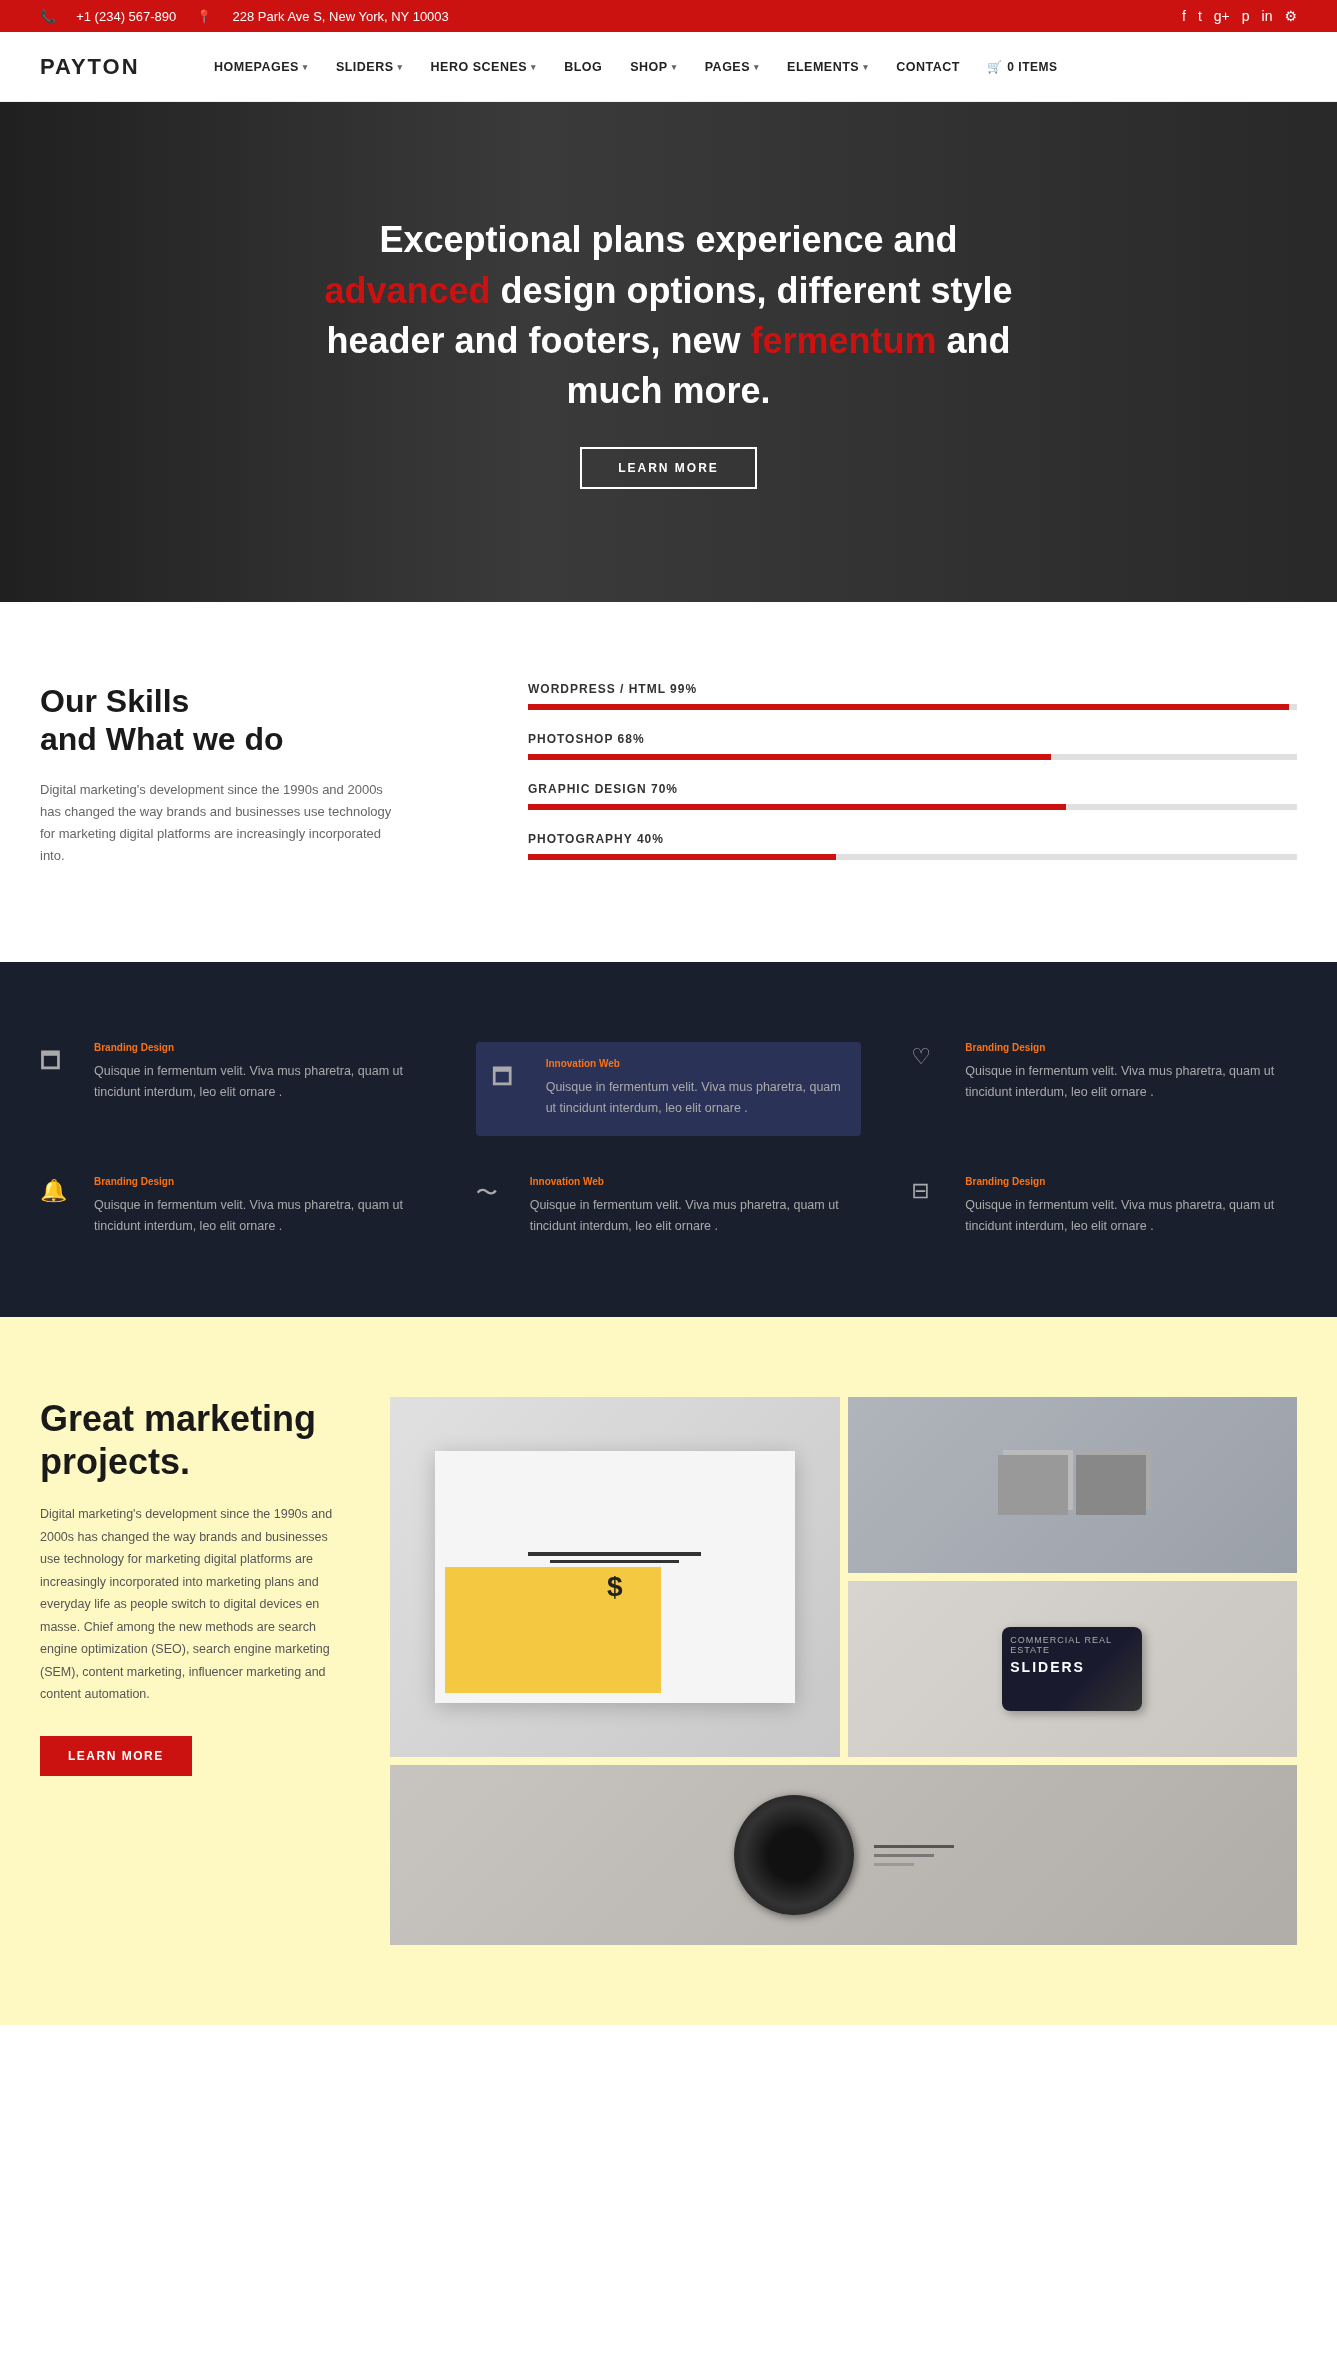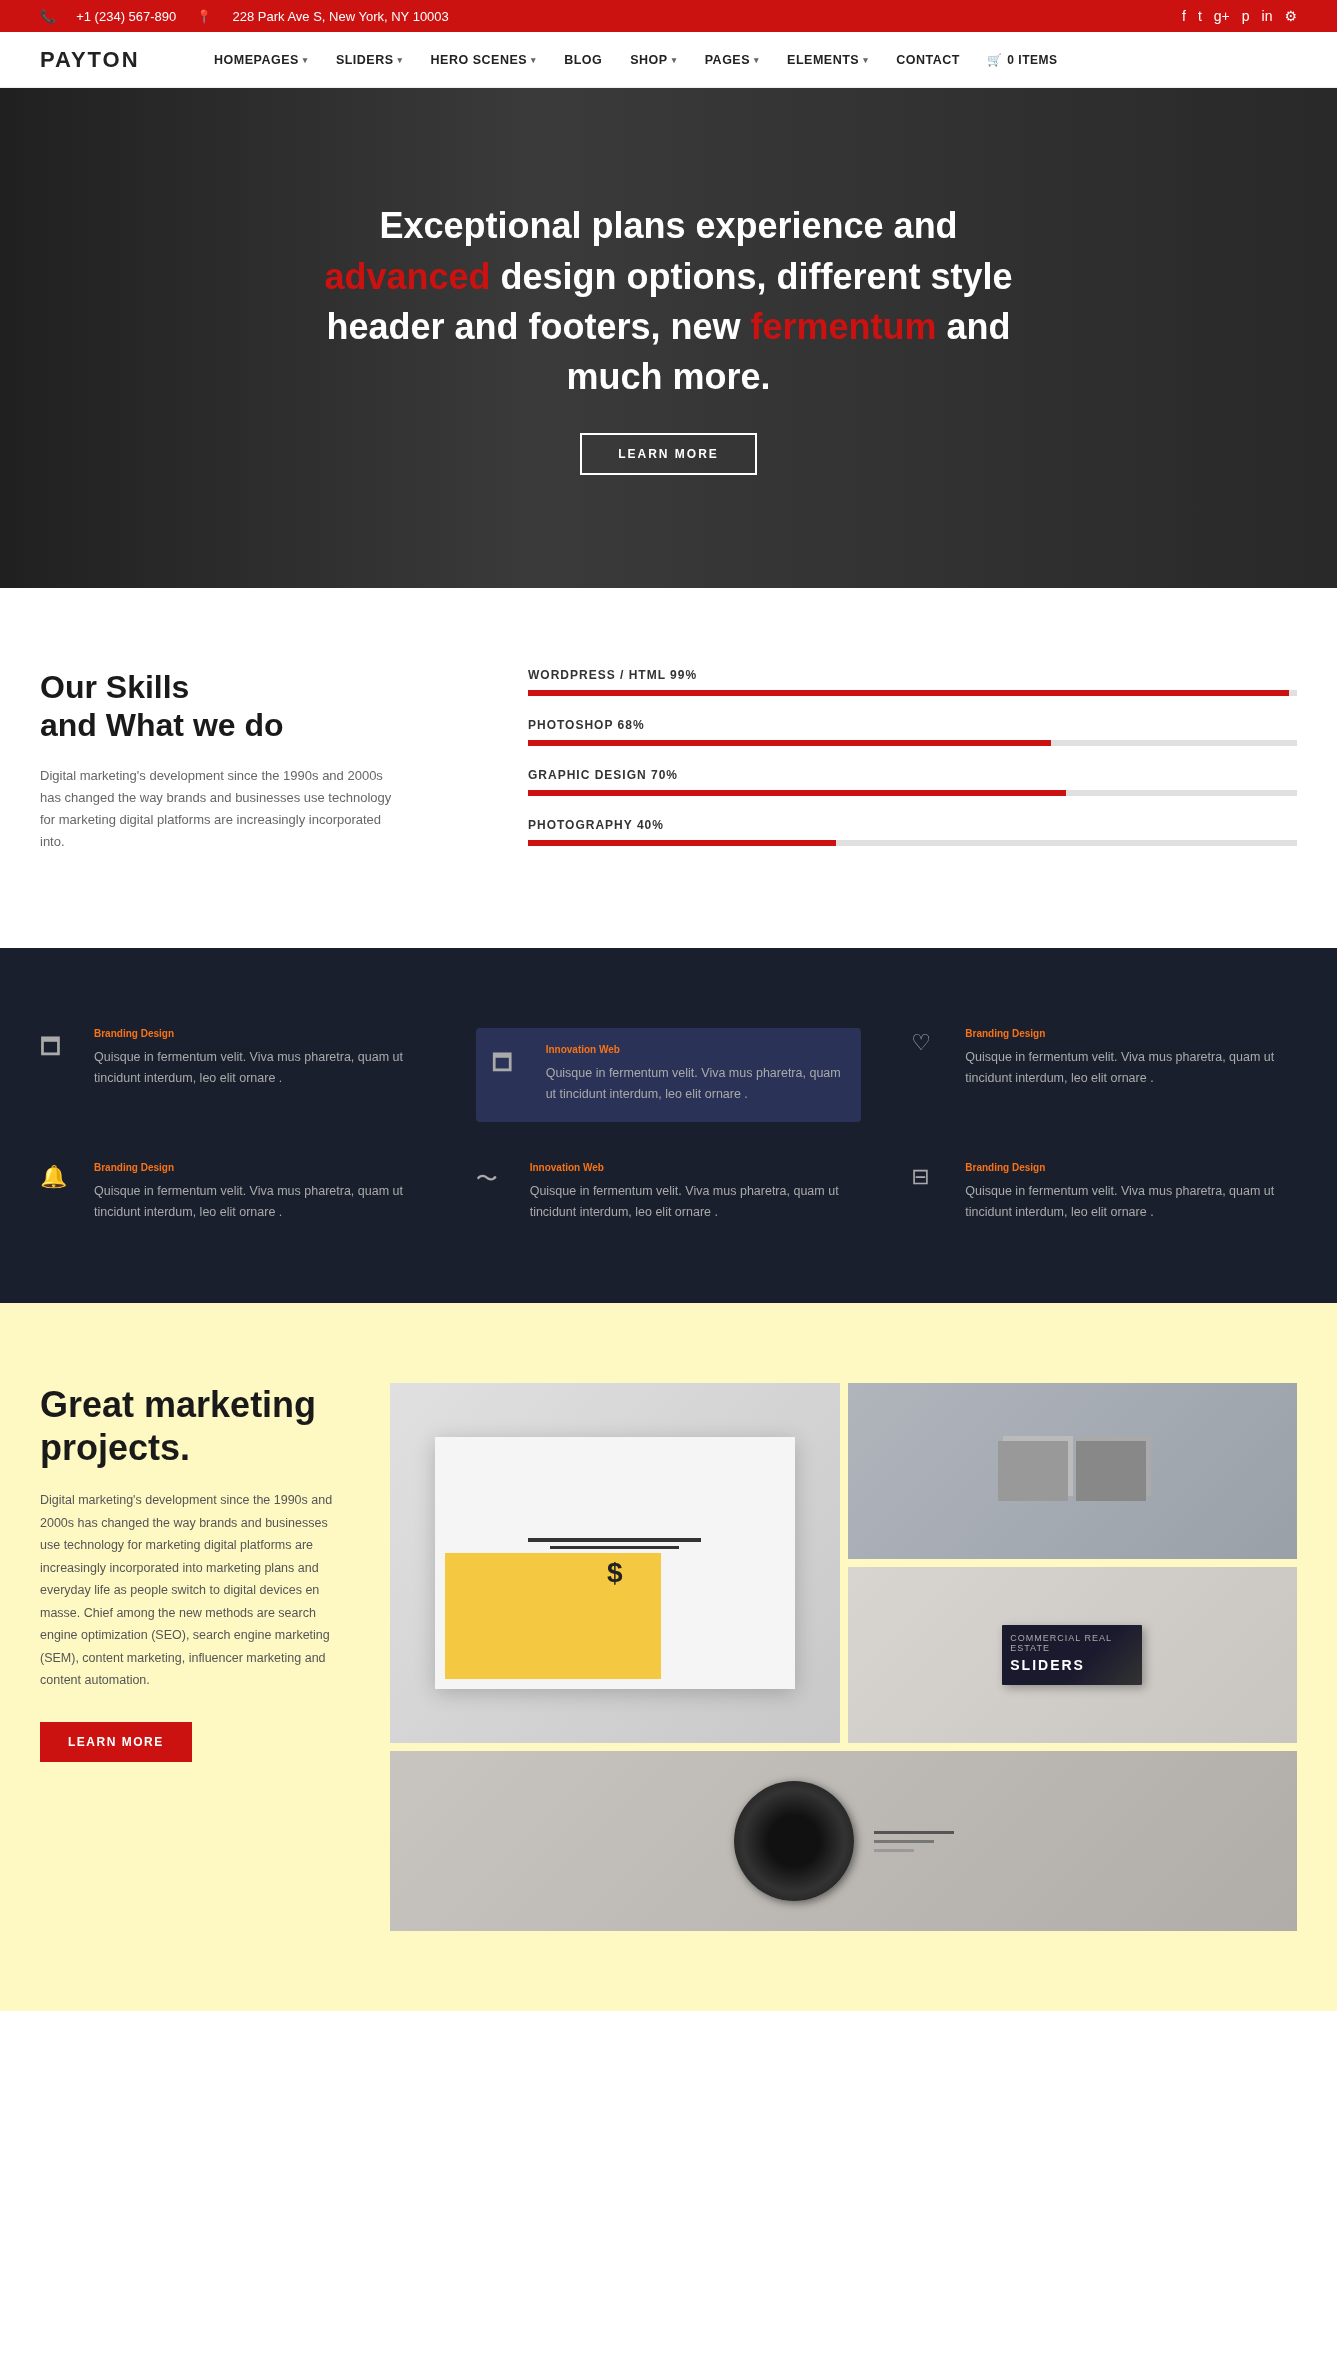--- a/index.html
+++ b/index.html
@@ -19,21 +19,21 @@
     .top-bar-right { display: flex; gap: 12px; align-items: center; }
     .top-bar-icon { color: #fff; font-size: 14px; cursor: pointer; }
 
     
     .navbar {
       background: #fff;
       display: flex;
       align-items: center;
       padding: 12px 40px;
       border-bottom: 1px solid #eee;
-      height: 56px;
+      height: 70px;
     }
     .logo {
       font-size: 22px;
       font-weight: 900;
       color: #222;
       letter-spacing: 2px;
       margin-right: 40px;
       min-width: 120px;
     }
     .nav-items {
@@ -267,23 +267,23 @@
     }
     .vinyl {
       width: 120px;
       height: 120px;
       border-radius: 50%;
       background: radial-gradient(circle, #111 30%, #333 60%, #111 100%);
       box-shadow: 2px 2px 8px rgba(0,0,0,0.5);
     }
     .business-card {
       width: 140px;
-      height: 60px;
+      height: 84px;
       background: linear-gradient(135deg, #1a1a2e 60%, #333 100%);
-      border-radius: 1px;
+      border-radius: 8px;
       padding: 8px;
       box-shadow: 3px 3px 10px rgba(0,0,0,0.3);
     }
   </style>
 </head>
 <body>
 
 <div class="top-bar">
   <div class="top-bar-left">
     <span>📞</span>

